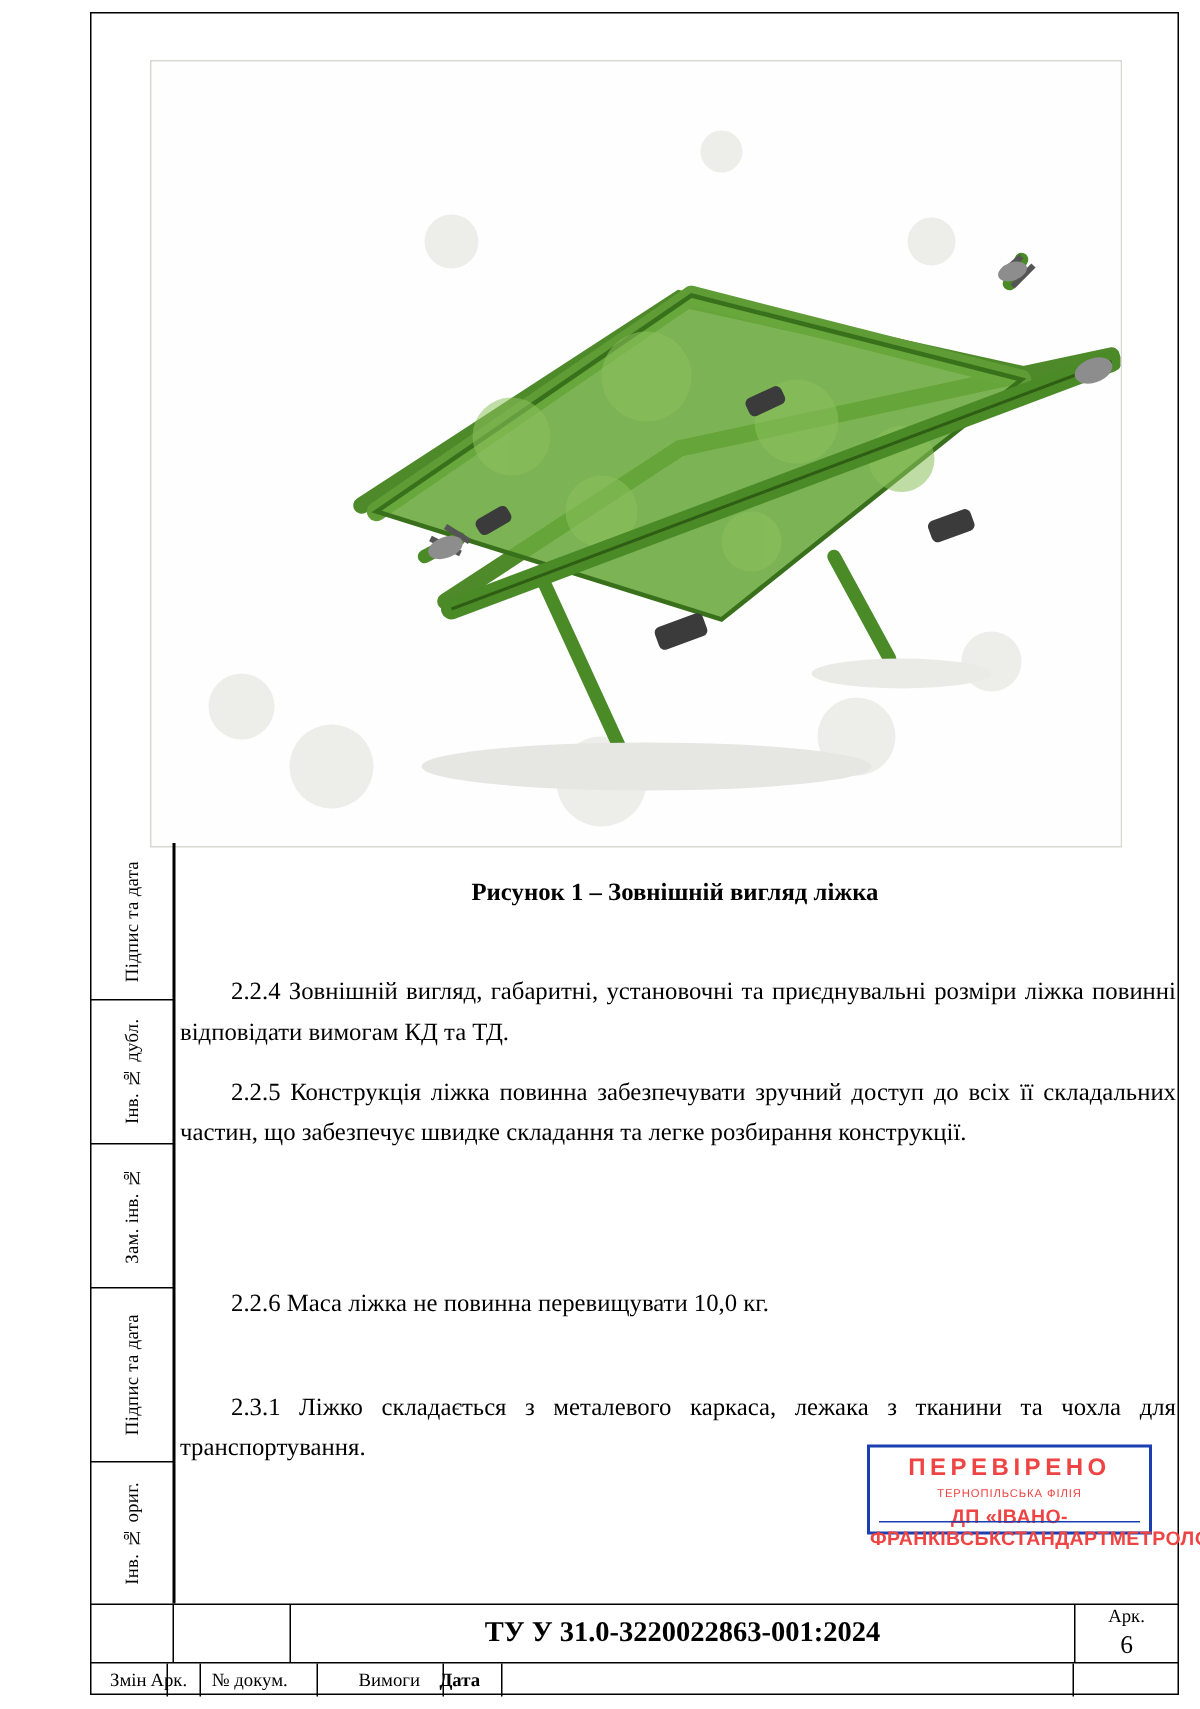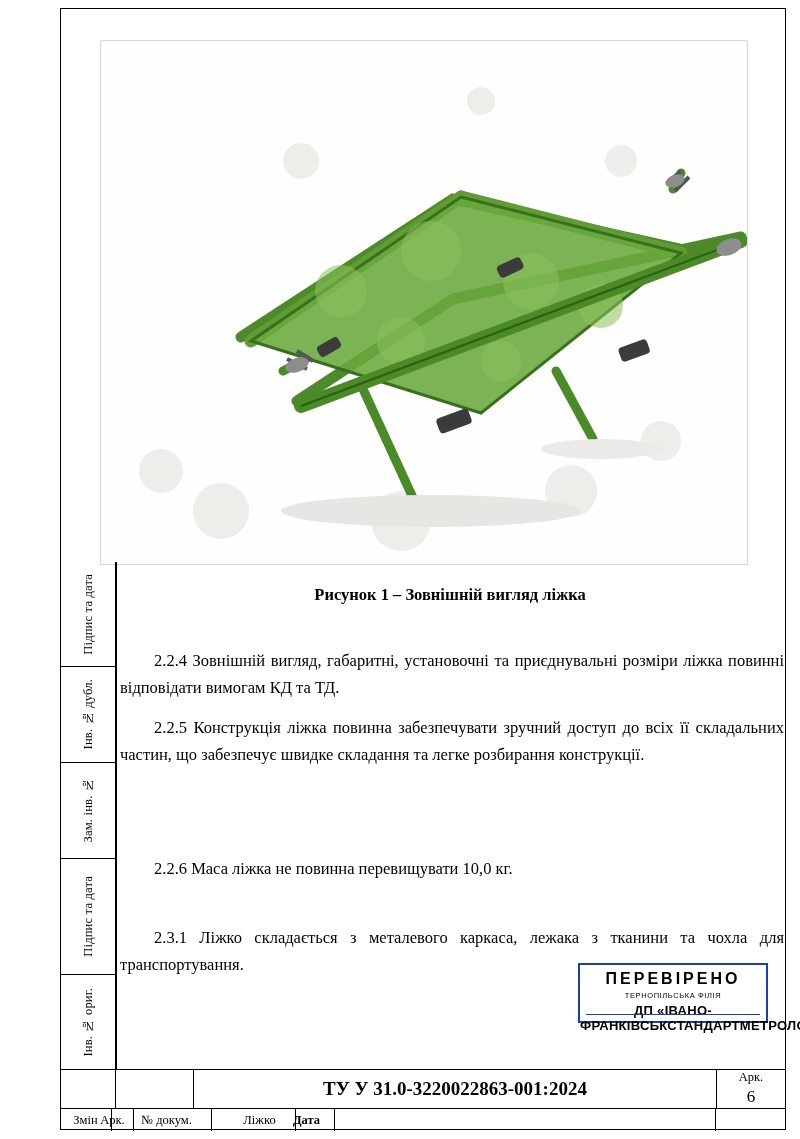--- a/index.html
+++ b/index.html
@@ -134,21 +134,21 @@
     display: flex; align-items: center; justify-content: center;
   }
   
   .stamp {
     position: absolute;
     left: 578px; top: 963px;
     width: 190px; height: 60px;
     border: 2px solid #1b3fb0;
     background: rgba(255,255,255,0.0);
     text-align: center;
-    color: #000000;
+    color: #ef4444;
     padding-top: 5px;
   }
   .stamp .s1 {
     font-family: "Liberation Sans", sans-serif;
     font-weight: bold;
     font-size: 16px;
     letter-spacing: 3px;
   }
   .stamp .s2 {
     font-family: "Liberation Sans", sans-serif;
@@ -293,20 +293,20 @@
       <div class="tb-cell" style="left:56px;width:78px;"></div>
       <div class="tb-main" style="left:134px;top:0;width:522px;height:38px;">ТУ У 31.0-3220022863-001:2024</div>
       <div class="tb-cell" style="left:656px;width:70px;border-right:none;border-left:1.4px solid #000;"></div>
       <div class="ark-label" style="left:656px;top:0px;width:70px;height:15px;">Арк.</div>
       <div class="ark-num" style="left:656px;top:15px;width:70px;height:23px;">6</div>
     </div>
     <div class="tb-row-bot">
       <div class="tb-cell" style="left:0px;width:52px;">Змін</div>
       <div class="tb-cell" style="left:32px;width:42px;">Арк.</div>
       <div class="tb-cell" style="left:62px;width:90px;">№ докум.</div>
-      <div class="tb-cell" style="left:164px;width:72px;">Ліжко</div>
+      <div class="tb-cell" style="left:164px;width:72px;">Вимоги</div>
       <div class="tb-cell" style="left:219px;width:56px;font-weight:bold;">Дата</div>
       <div class="tb-cell" style="left:292px;width:364px;"></div>
       <div class="tb-cell last" style="left:656px;width:70px;"></div>
     </div>
   </div>
 
 </div>
 
 </body></html>

